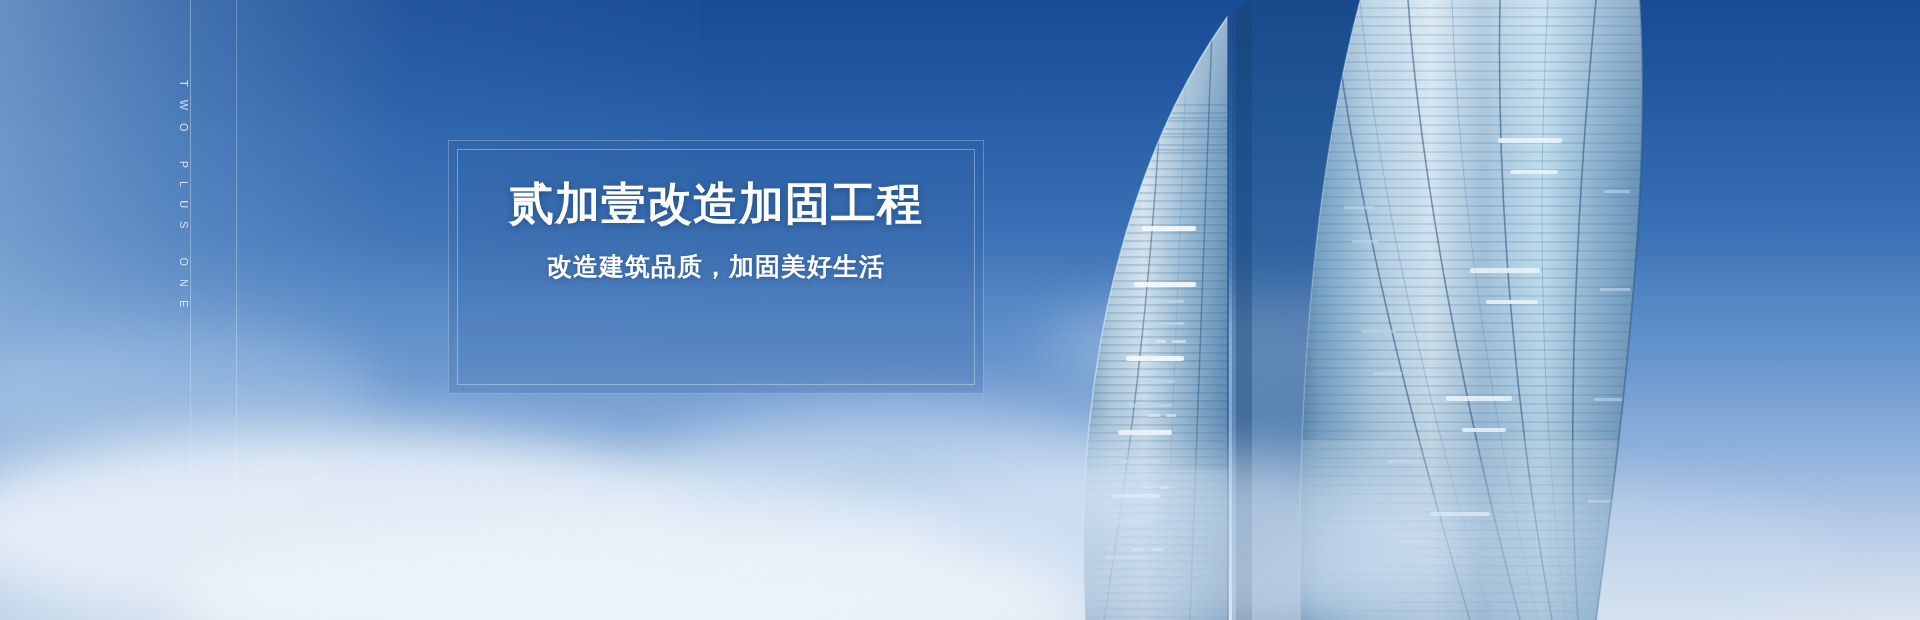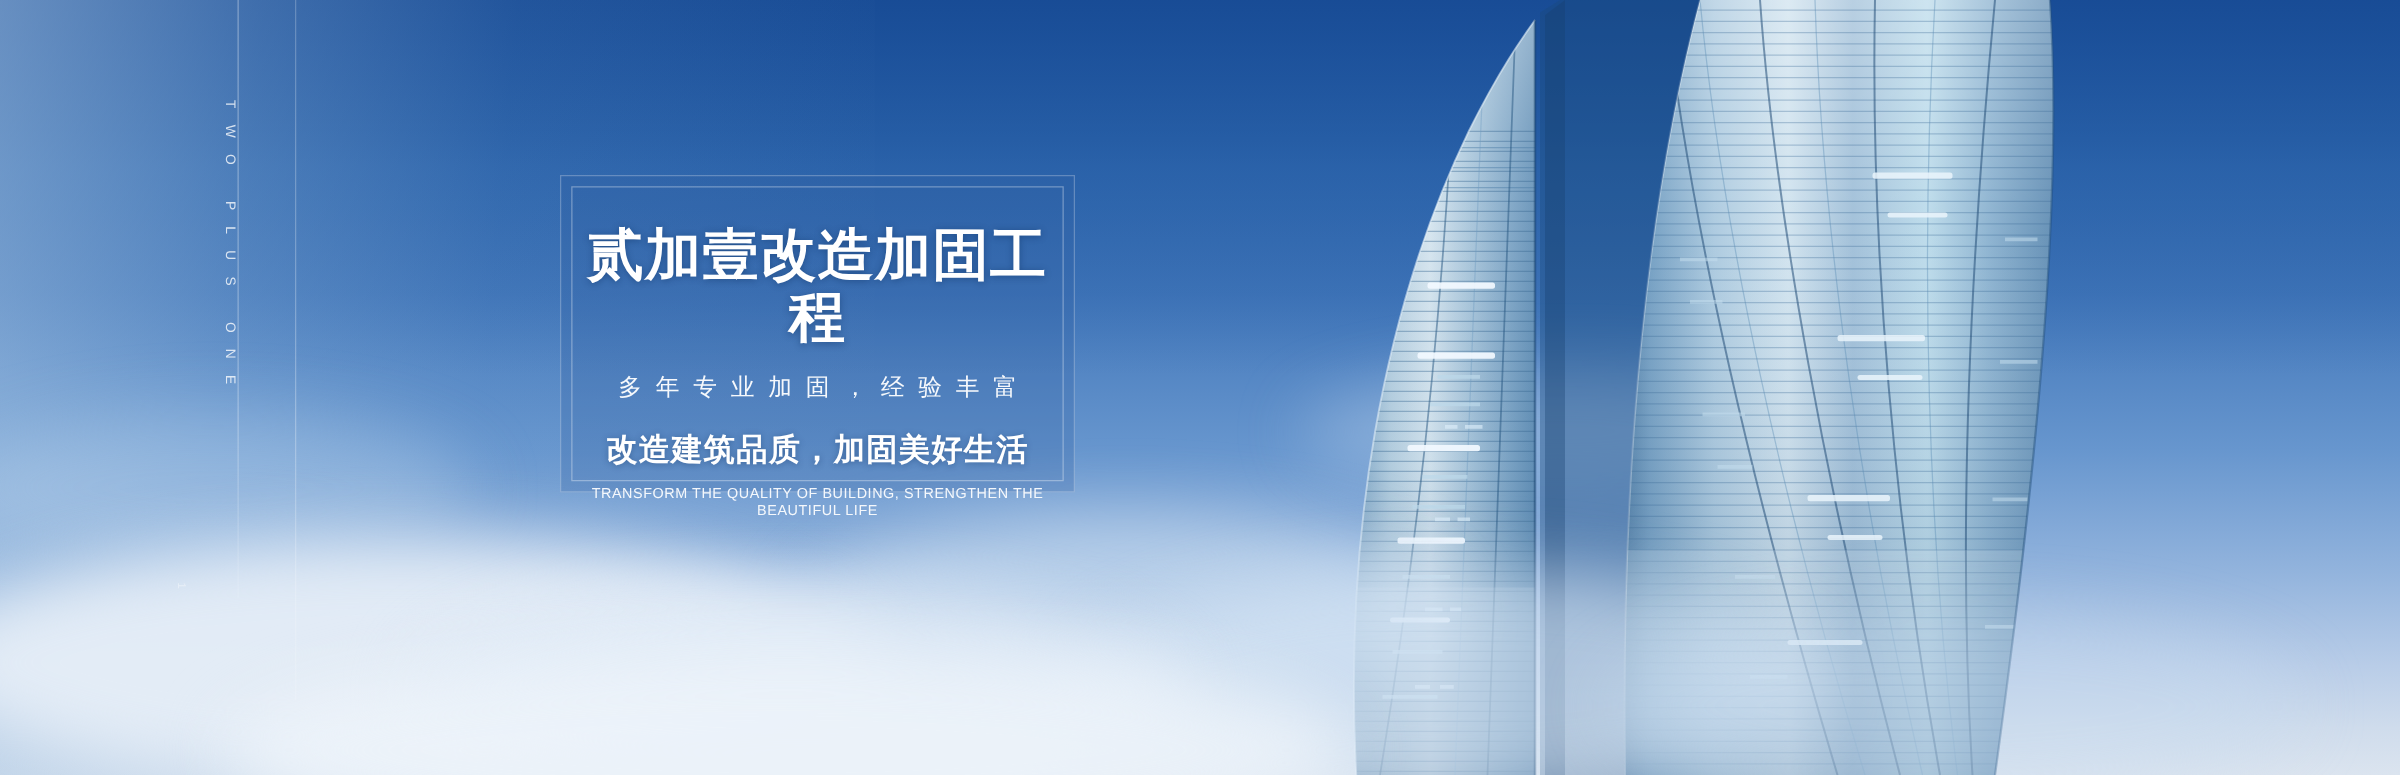--- a/index.html
+++ b/index.html
@@ -59,21 +59,21 @@
   .vertical-mark{
     position:absolute;left:150px;top:466px;
     transform-origin:0 0;transform:rotate(90deg);
     white-space:nowrap;
     color:rgba(255,255,255,.42);
     font-size:9px;letter-spacing:2px;
   }
 
   
   .panel{
-    position:absolute;left:448px;top:140px;width:412px;height:254px;
+    position:absolute;left:448px;top:140px;width:536px;height:254px;
     border:1px solid rgba(255,255,255,.26);
     background:rgba(49,96,162,.26);
     box-sizing:border-box;
   }
   .panel-inner{
     position:absolute;left:8px;top:8px;right:8px;bottom:8px;
     border:1px solid rgba(255,255,255,.34);
     box-sizing:border-box;
   }
   .panel-content{
@@ -415,19 +415,17 @@
   <div class="vrule vrule-outer"></div>
 
   <div class="vertical-word">TWO PLUS ONE</div>
 
   <div class="vertical-mark">1</div>
 
   <div class="panel">
     <div class="panel-inner"></div>
     <div class="panel-content">
       <h1 class="headline">贰加壹改造加固工程</h1>
-      <p class="subtitle-1">多年专业加固，经验丰富</p>
       <p class="subtitle-2">改造建筑品质，加固美好生活</p>
-      <p class="subtitle-en">TRANSFORM THE QUALITY OF BUILDING, STRENGTHEN THE BEAUTIFUL LIFE</p>
     </div>
   </div>
 
 </div>
 
 </body></html>

